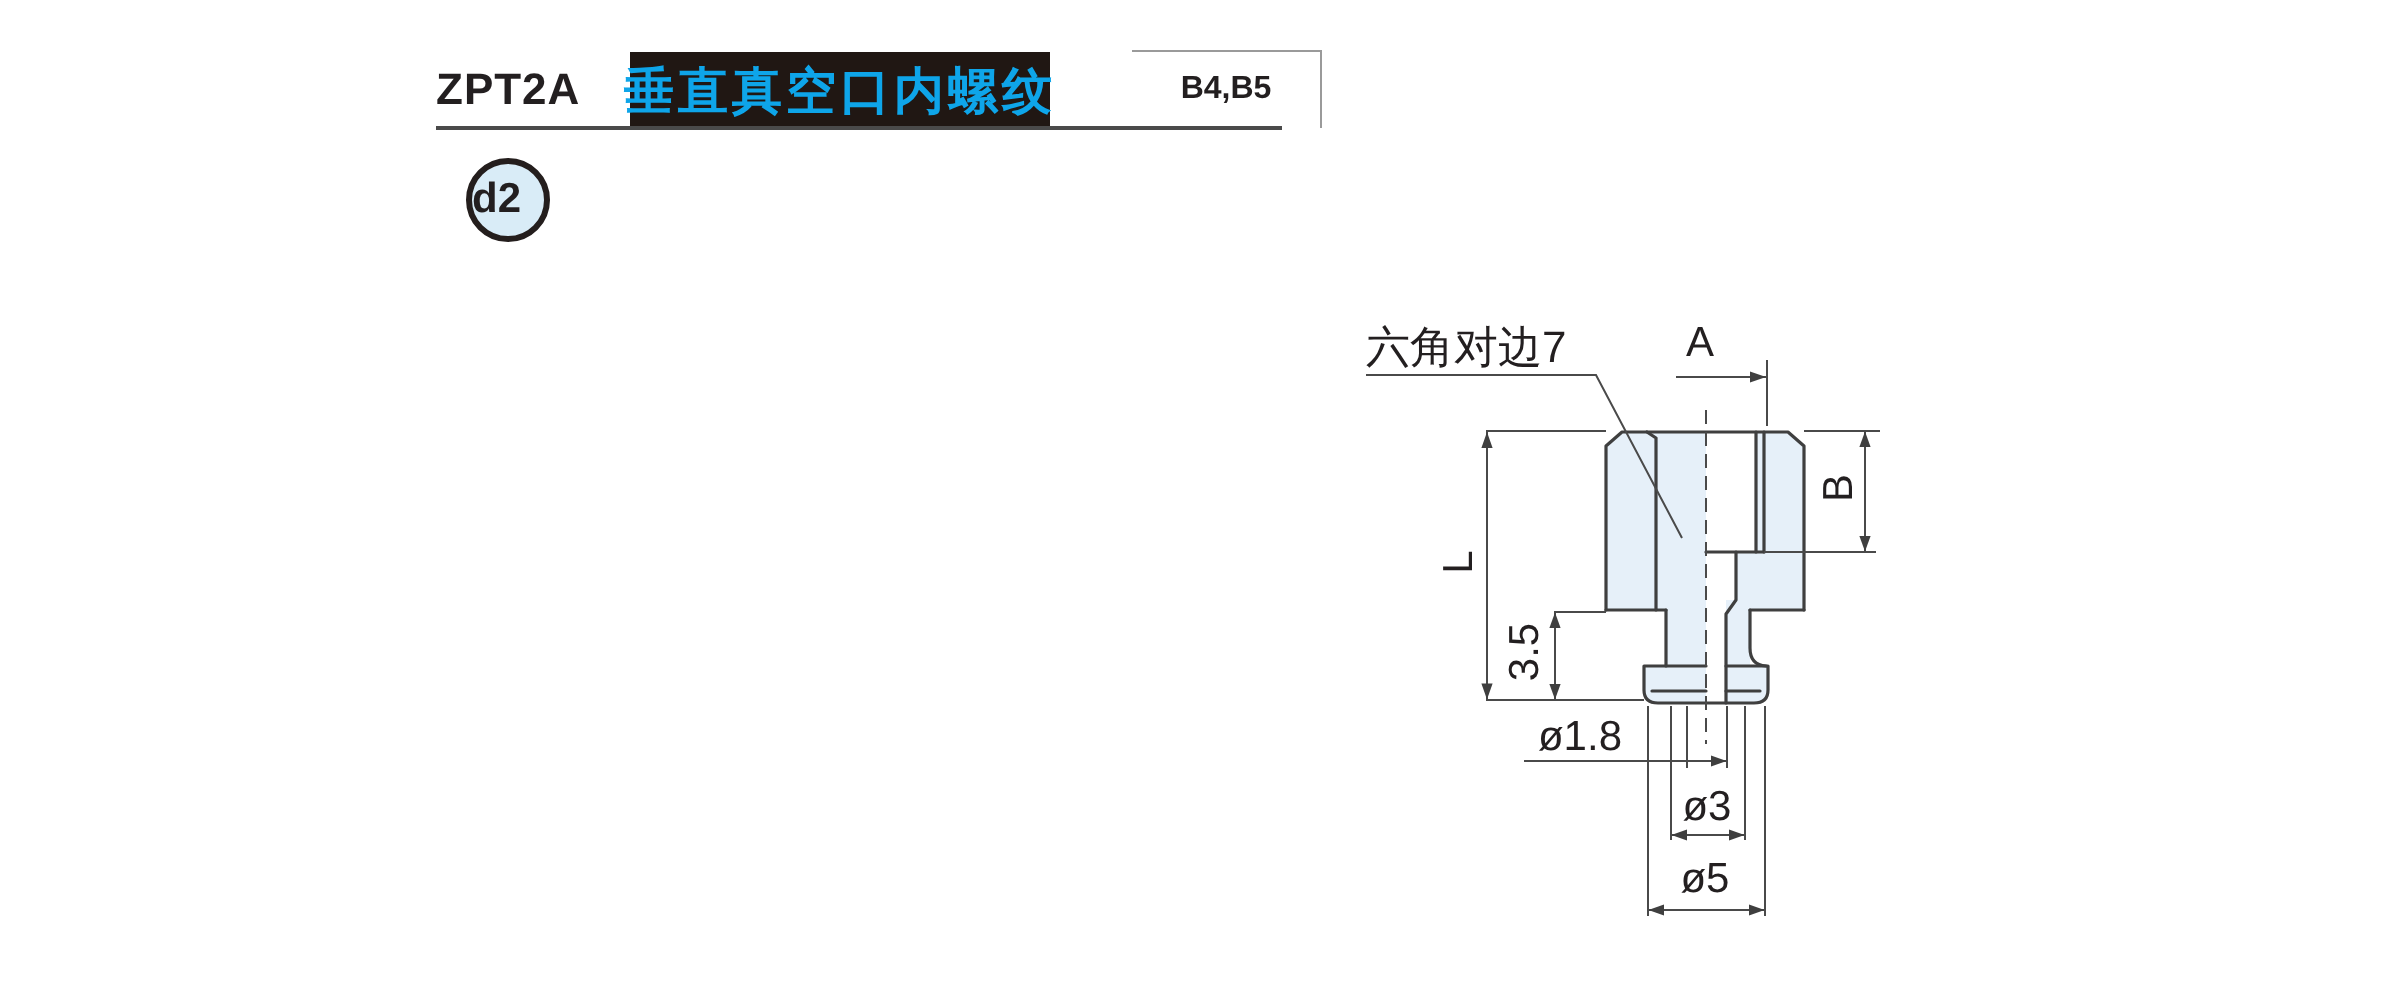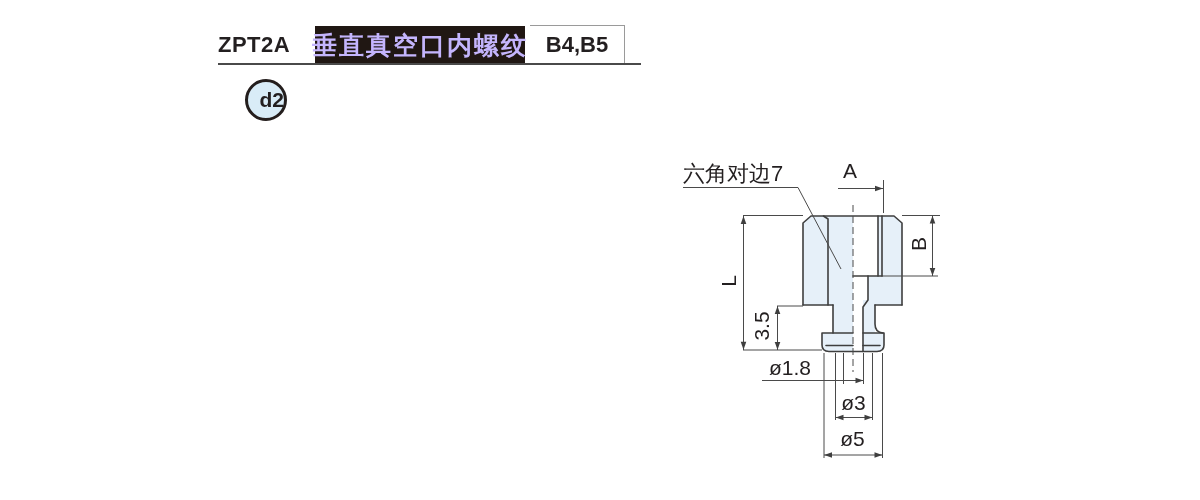--- a/index.html
+++ b/index.html
@@ -2,31 +2,31 @@
 <html><head>
 <meta charset="utf-8">
 <style>
   html,body{margin:0;padding:0;background:#fff;}
   .canvas{position:relative;width:1200px;height:500px;background:#ffffff;overflow:hidden;
           font-family:"Liberation Sans",sans-serif;color:#231f20;border-radius:19px;}
   
   .hdr-model{position:absolute;left:218px;top:26px;height:38px;line-height:38px;
              font-size:22px;font-weight:bold;letter-spacing:.5px;}
   .hdr-title{position:absolute;left:315px;top:26px;width:210px;height:38px;background:#201713;
-             color:#c4b5fd;display:flex;align-items:center;justify-content:center;
+             color:#0ea5e9;display:flex;align-items:center;justify-content:center;
              font-size:25px;font-weight:bold;letter-spacing:2px;white-space:nowrap;}
-  .hdr-codes{position:absolute;left:530px;top:25px;width:95px;height:39px;box-sizing:border-box;
+  .hdr-codes{position:absolute;left:566px;top:25px;width:95px;height:39px;box-sizing:border-box;
              border-top:1.5px solid #9a9a9a;border-right:1.5px solid #9a9a9a;
              display:flex;align-items:center;justify-content:center;
-             font-size:22px;font-weight:bold;}
+             font-size:16px;font-weight:bold;}
   .hdr-rule{position:absolute;left:218px;top:63px;width:423px;height:2px;background:#4a4a4a;}
   
-  .badge{position:absolute;left:245px;top:79px;width:42px;height:42px;box-sizing:border-box;
+  .badge{position:absolute;left:233px;top:79px;width:42px;height:42px;box-sizing:border-box;
          border:3px solid #241e1d;border-radius:50%;background:#d9ecf7;
-         display:flex;align-items:center;justify-content:flex-end;
+         display:flex;align-items:center;justify-content:flex-start;
          font-size:21px;font-weight:bold;}
   
   .drawing{position:absolute;left:640px;top:140px;width:360px;height:340px;}
   .drawing text{fill:#231f20;font-family:"Liberation Sans",sans-serif;}
 </style>
 </head>
 <body>
 
 <div class="canvas">
 

